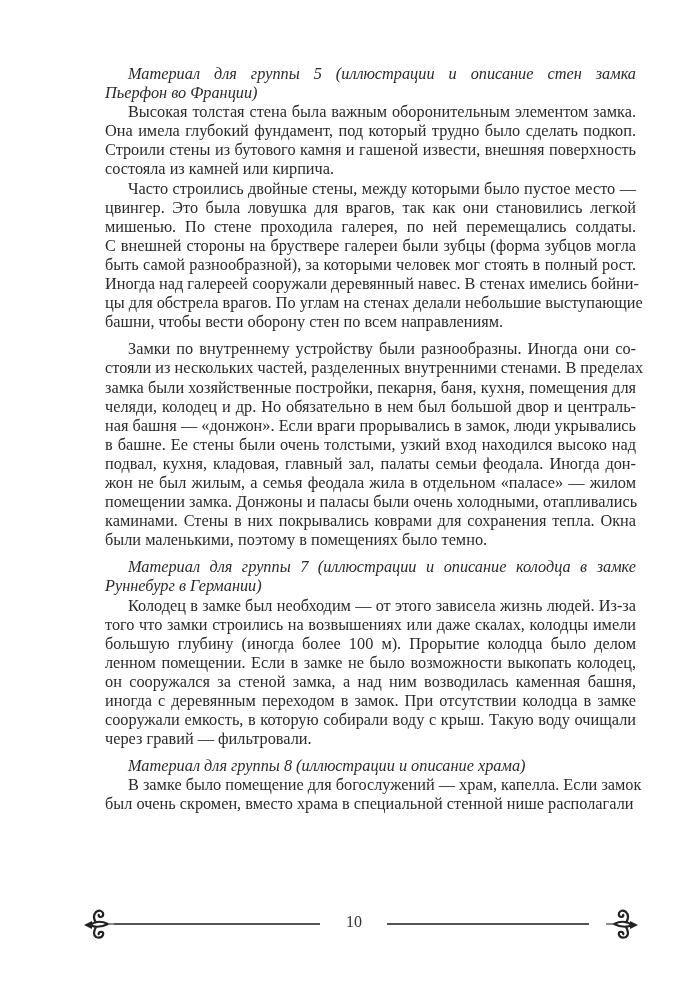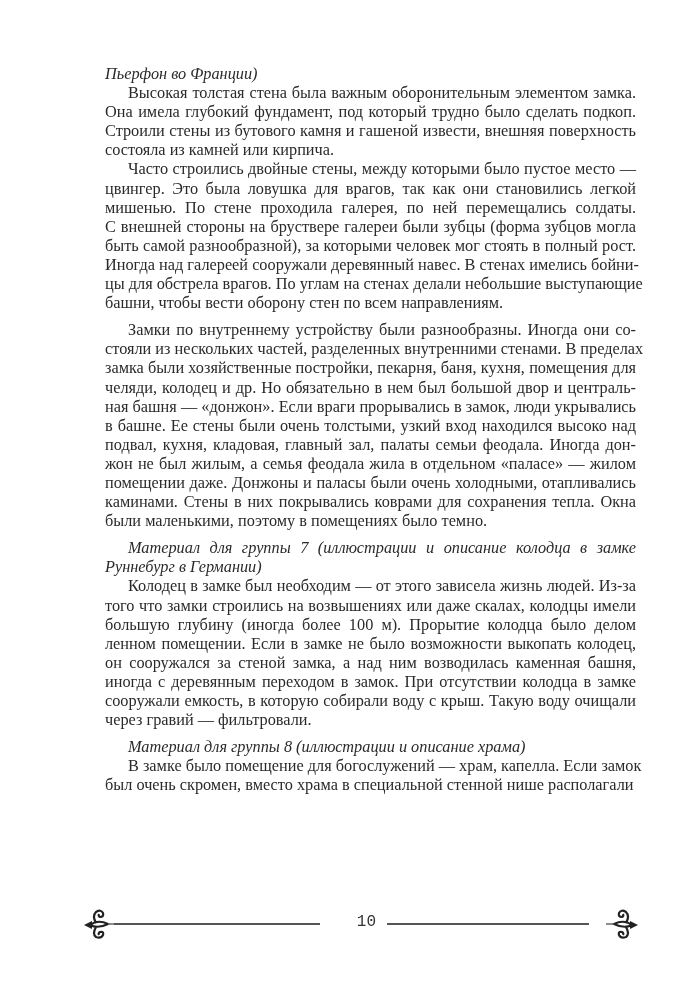--- a/index.html
+++ b/index.html
@@ -15,33 +15,34 @@
     .line { display: block; text-align: justify; text-align-last: justify; white-space: nowrap; }
     .line.last { text-align-last: left; }
     .indent { padding-left: 23px; }
     .footer {
       position: absolute; left: 82px; top: 908px; width: 558px; height: 30px;
     }
     .rule { position: absolute; top: 15px; height: 2px; background: #555; }
     .rule.left { left: 32px; width: 206px; }
     .rule.right { left: 305px; width: 202px; }
     .page-number {
-      position: absolute; left: 250px; width: 44px; top: 5px; text-align: right;
-      font-family: Liberation Mono, monospace; font-size: 16px; color: #333;
+      position: absolute; left: 250px; width: 44px; top: 5px; text-align: center;
+      font-family: Liberation Serif, serif; font-size: 16px; color: #333;
     }
     .ornament { position: absolute; top: 0; width: 34px; height: 32px; }
     .ornament.left { left: 0; }
     .ornament.right { right: 0; transform: scaleX(-1); }
   </style>
 </head>
 <body>
 
 <div class="page" id="page">
     <div class="section">
       <div class="heading">
+        <span class="line indent">Материал для группы 5 (иллюстрации и описание стен замка</span>
         <span class="line last">Пьерфон во Франции)</span>
       </div>
       <div class="para-block">
         <span class="line indent">Высокая толстая стена была важным оборонительным элементом замка.</span>
         <span class="line">Она имела глубокий фундамент, под который трудно было сделать подкоп.</span>
         <span class="line">Строили стены из бутового камня и гашеной извести, внешняя поверхность</span>
         <span class="line last">состояла из камней или кирпича.</span>
       </div>
       <div class="para-block">
         <span class="line indent">Часто строились двойные стены, между которыми было пустое место —</span>
@@ -57,21 +58,21 @@
     <div class="section">
       <div class="para-block">
         <span class="line indent">Замки по внутреннему устройству были разнообразны. Иногда они со-</span>
         <span class="line">стояли из нескольких частей, разделенных внутренними стенами. В пределах</span>
         <span class="line">замка были хозяйственные постройки, пекарня, баня, кухня, помещения для</span>
         <span class="line">челяди, колодец и др. Но обязательно в нем был большой двор и централь-</span>
         <span class="line">ная башня — «донжон». Если враги прорывались в замок, люди укрывались</span>
         <span class="line">в башне. Ее стены были очень толстыми, узкий вход находился высоко над</span>
         <span class="line">подвал, кухня, кладовая, главный зал, палаты семьи феодала. Иногда дон-</span>
         <span class="line">жон не был жилым, а семья феодала жила в отдельном «паласе» — жилом</span>
-        <span class="line">помещении даже. Донжоны и паласы были очень холодными, отапливались</span>
+        <span class="line">помещении замка. Донжоны и паласы были очень холодными, отапливались</span>
         <span class="line">каминами. Стены в них покрывались коврами для сохранения тепла. Окна</span>
         <span class="line last">были маленькими, поэтому в помещениях было темно.</span>
       </div>
     </div>
     <div class="section">
       <div class="heading">
         <span class="line indent">Материал для группы 7 (иллюстрации и описание колодца в замке</span>
         <span class="line last">Руннебург в Германии)</span>
       </div>
       <div class="para-block">

